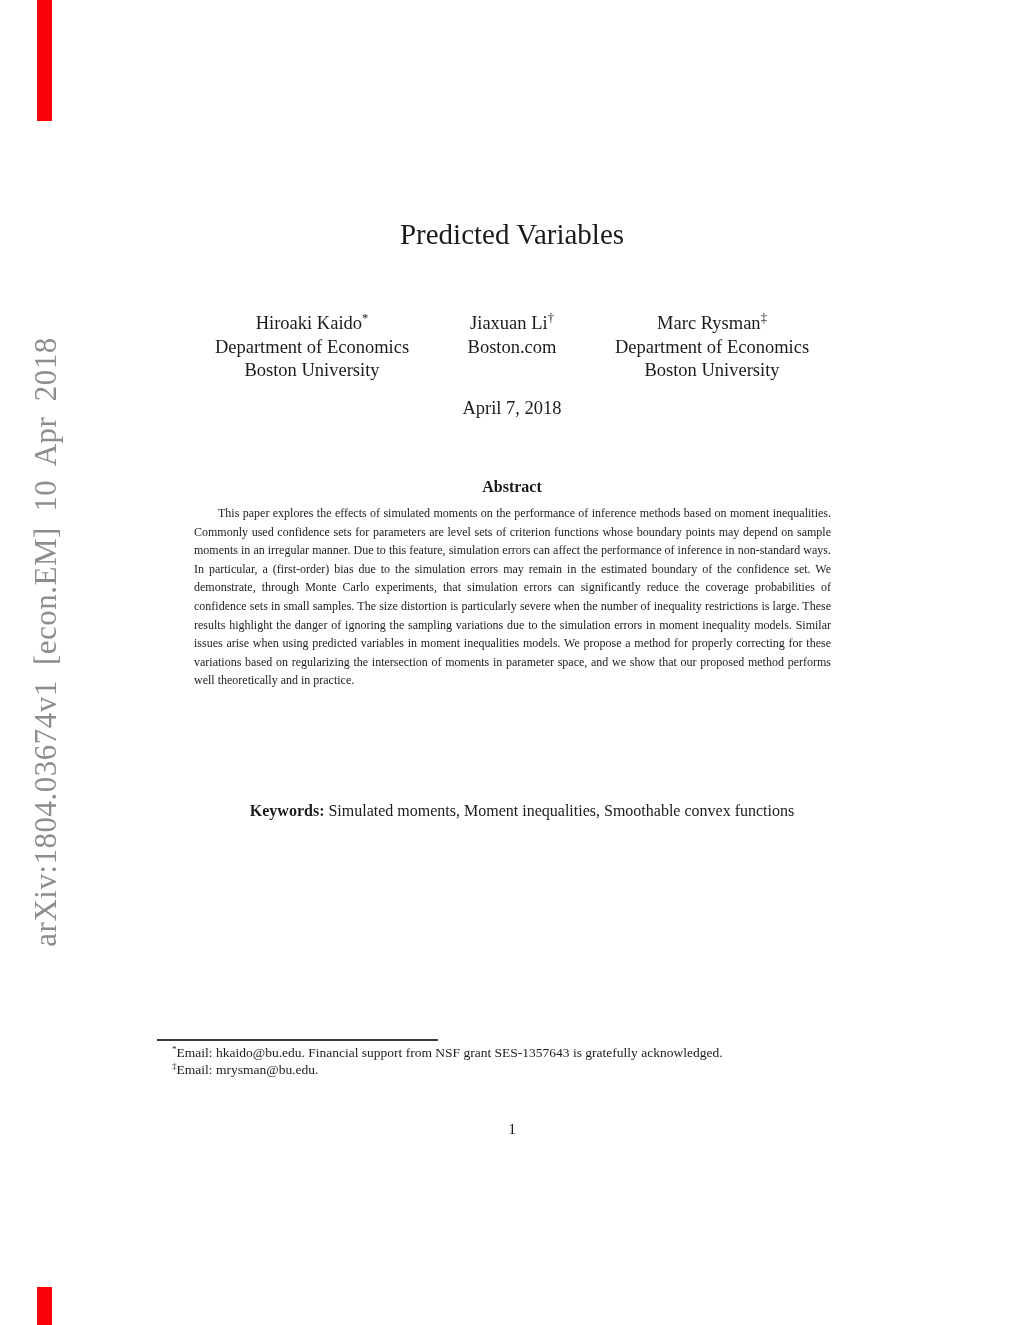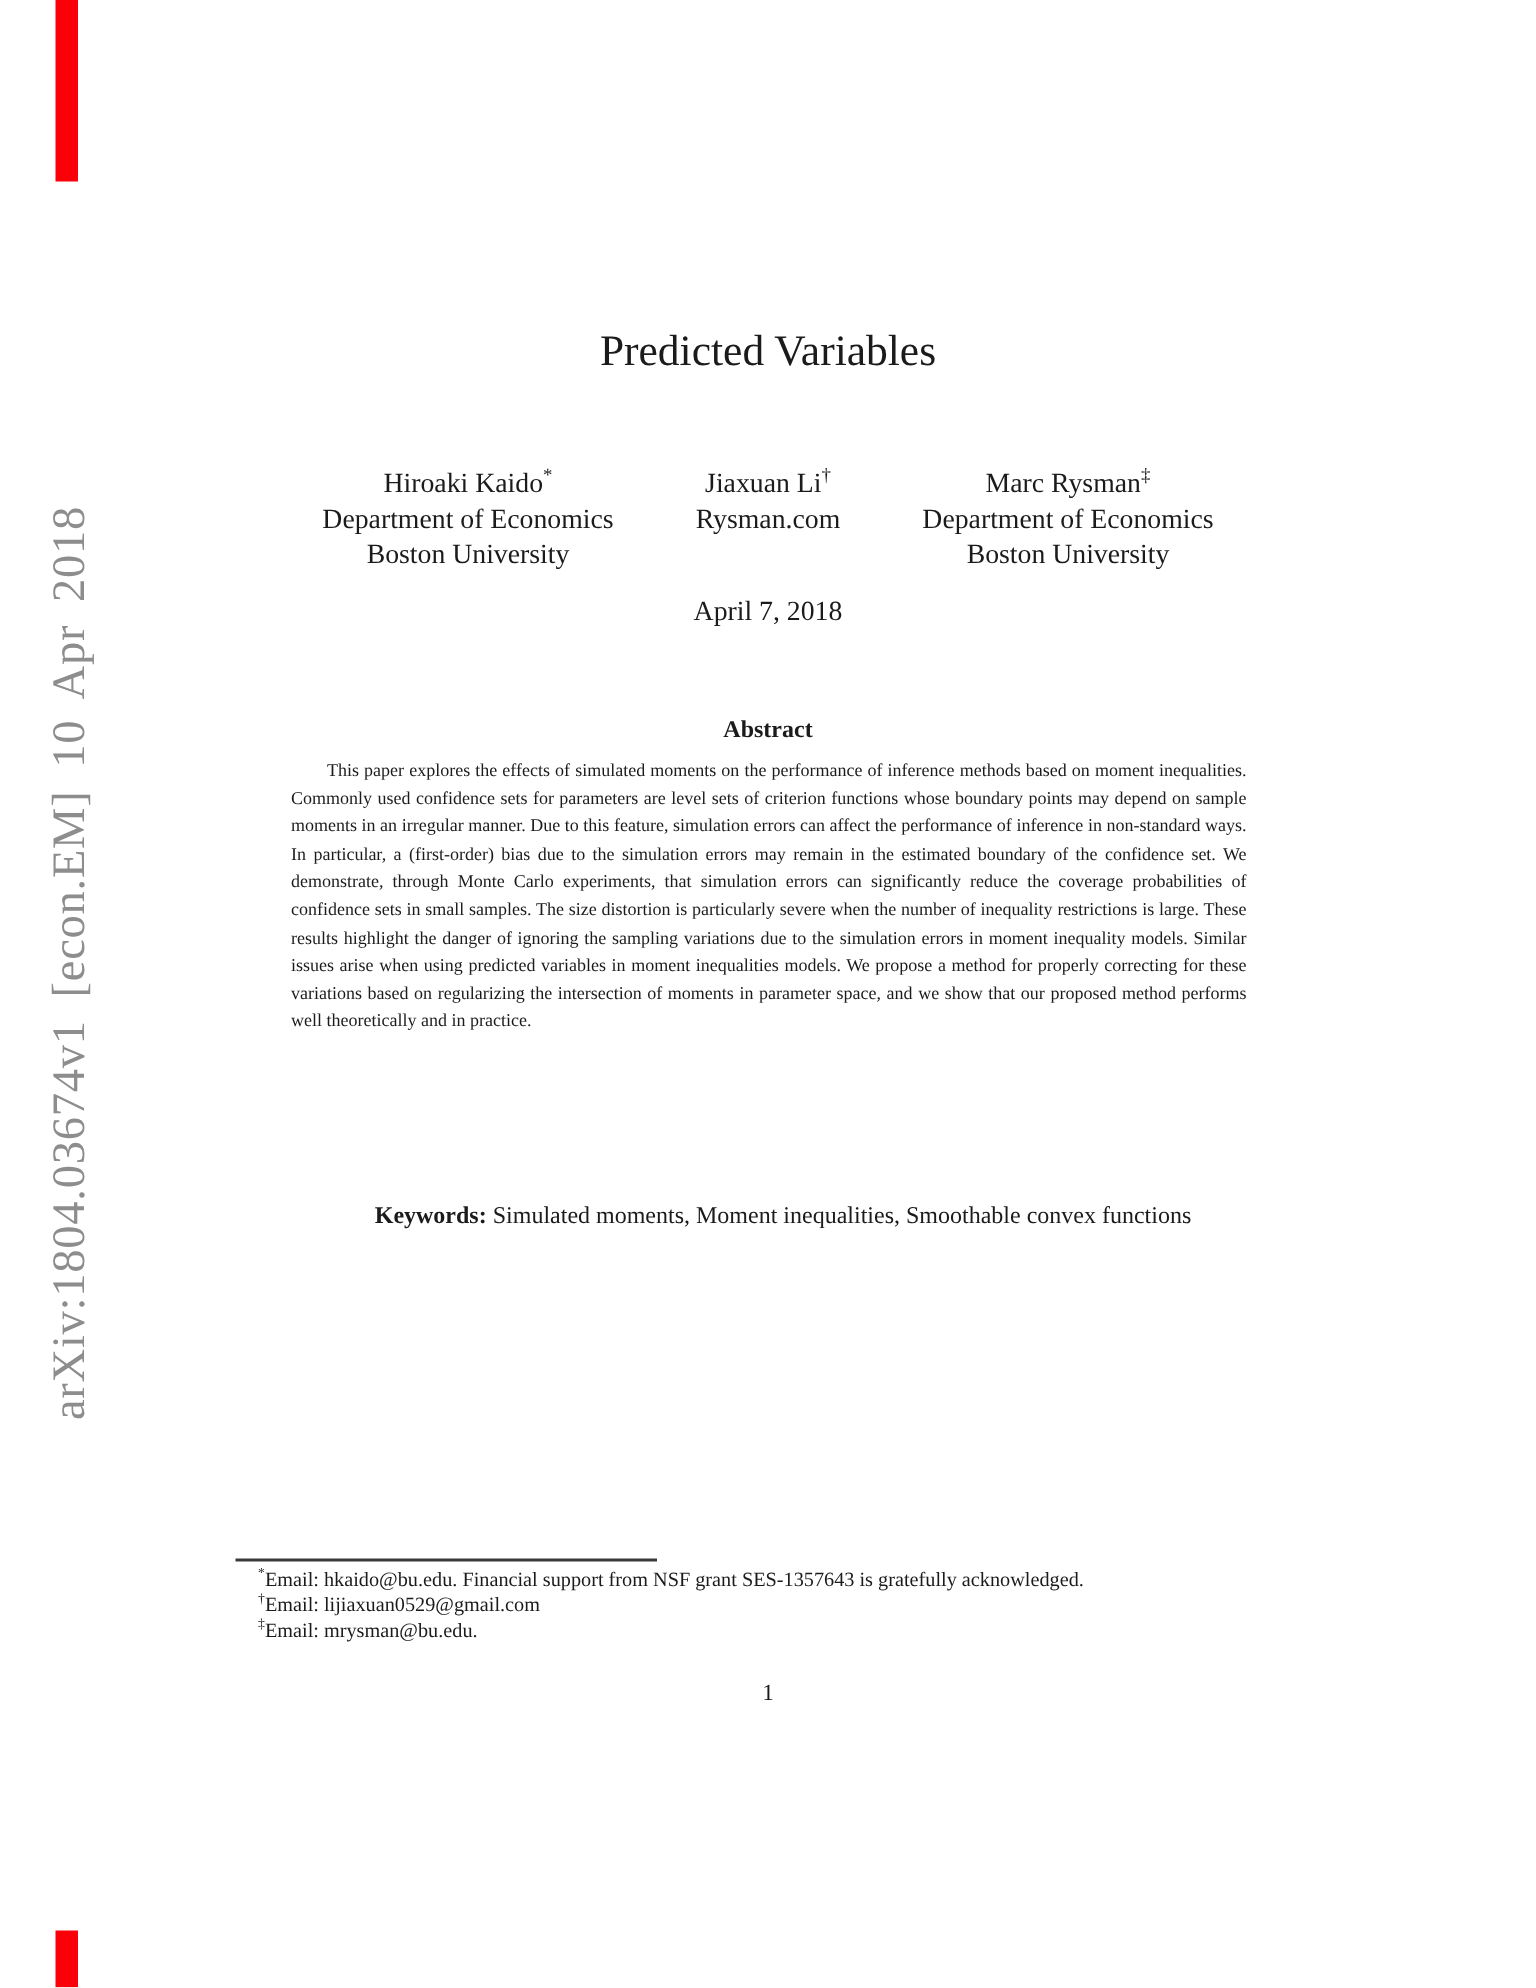--- a/index.html
+++ b/index.html
@@ -166,40 +166,39 @@
   </h1>
 
   <div class="authors">
     <div class="author col-1">
       <div class="author-name"><span>Hiroaki Kaido</span><sup>*</sup></div>
       <div class="affil">Department of Economics</div>
       <div class="affil">Boston University</div>
     </div>
     <div class="author col-2">
       <div class="author-name"><span>Jiaxuan Li</span><sup>†</sup></div>
-      <div class="affil">Rysman.com</div>
+      <div class="affil">Boston.com</div>
     </div>
     <div class="author col-3">
       <div class="author-name"><span>Marc Rysman</span><sup>‡</sup></div>
       <div class="affil">Department of Economics</div>
       <div class="affil">Boston University</div>
     </div>
   </div>
 
   <div class="date">April 7, 2018</div>
 
   <div class="abstract-heading">Abstract</div>
 
   <p class="abstract-body">This paper explores the effects of simulated moments on the performance of inference methods based on moment inequalities. Commonly used confidence sets for parameters are level sets of criterion functions whose boundary points may depend on sample moments in an irregular manner. Due to this feature, simulation errors can affect the performance of inference in non-standard ways. In particular, a (first-order) bias due to the simulation errors may remain in the estimated boundary of the confidence set. We demonstrate, through Monte Carlo experiments, that simulation errors can significantly reduce the coverage probabilities of confidence sets in small samples. The size distortion is particularly severe when the number of inequality restrictions is large. These results highlight the danger of ignoring the sampling variations due to the simulation errors in moment inequality models. Similar issues arise when using predicted variables in moment inequalities models. We propose a method for properly correcting for these variations based on regularizing the intersection of moments in parameter space, and we show that our proposed method performs well theoretically and in practice.</p>
 
   <p class="keywords"><span class="kw-label">Keywords:</span><span> Simulated moments, Moment inequalities, Smoothable convex functions</span></p>
 
   <div class="footnote-rule"></div>
 
   <div class="footnotes">
     <div class="footnote"><sup>*</sup><span>Email: hkaido@bu.edu. Financial support from NSF grant SES-1357643 is gratefully acknowledged.</span></div>
-    <div class="footnote"><sup>†</sup><span>Email: lijiaxuan0529@gmail.com</span></div>
     <div class="footnote"><sup>‡</sup><span>Email: mrysman@bu.edu.</span></div>
   </div>
 
   <div class="page-number">1</div>
 
 </div>
 
 </body></html>

